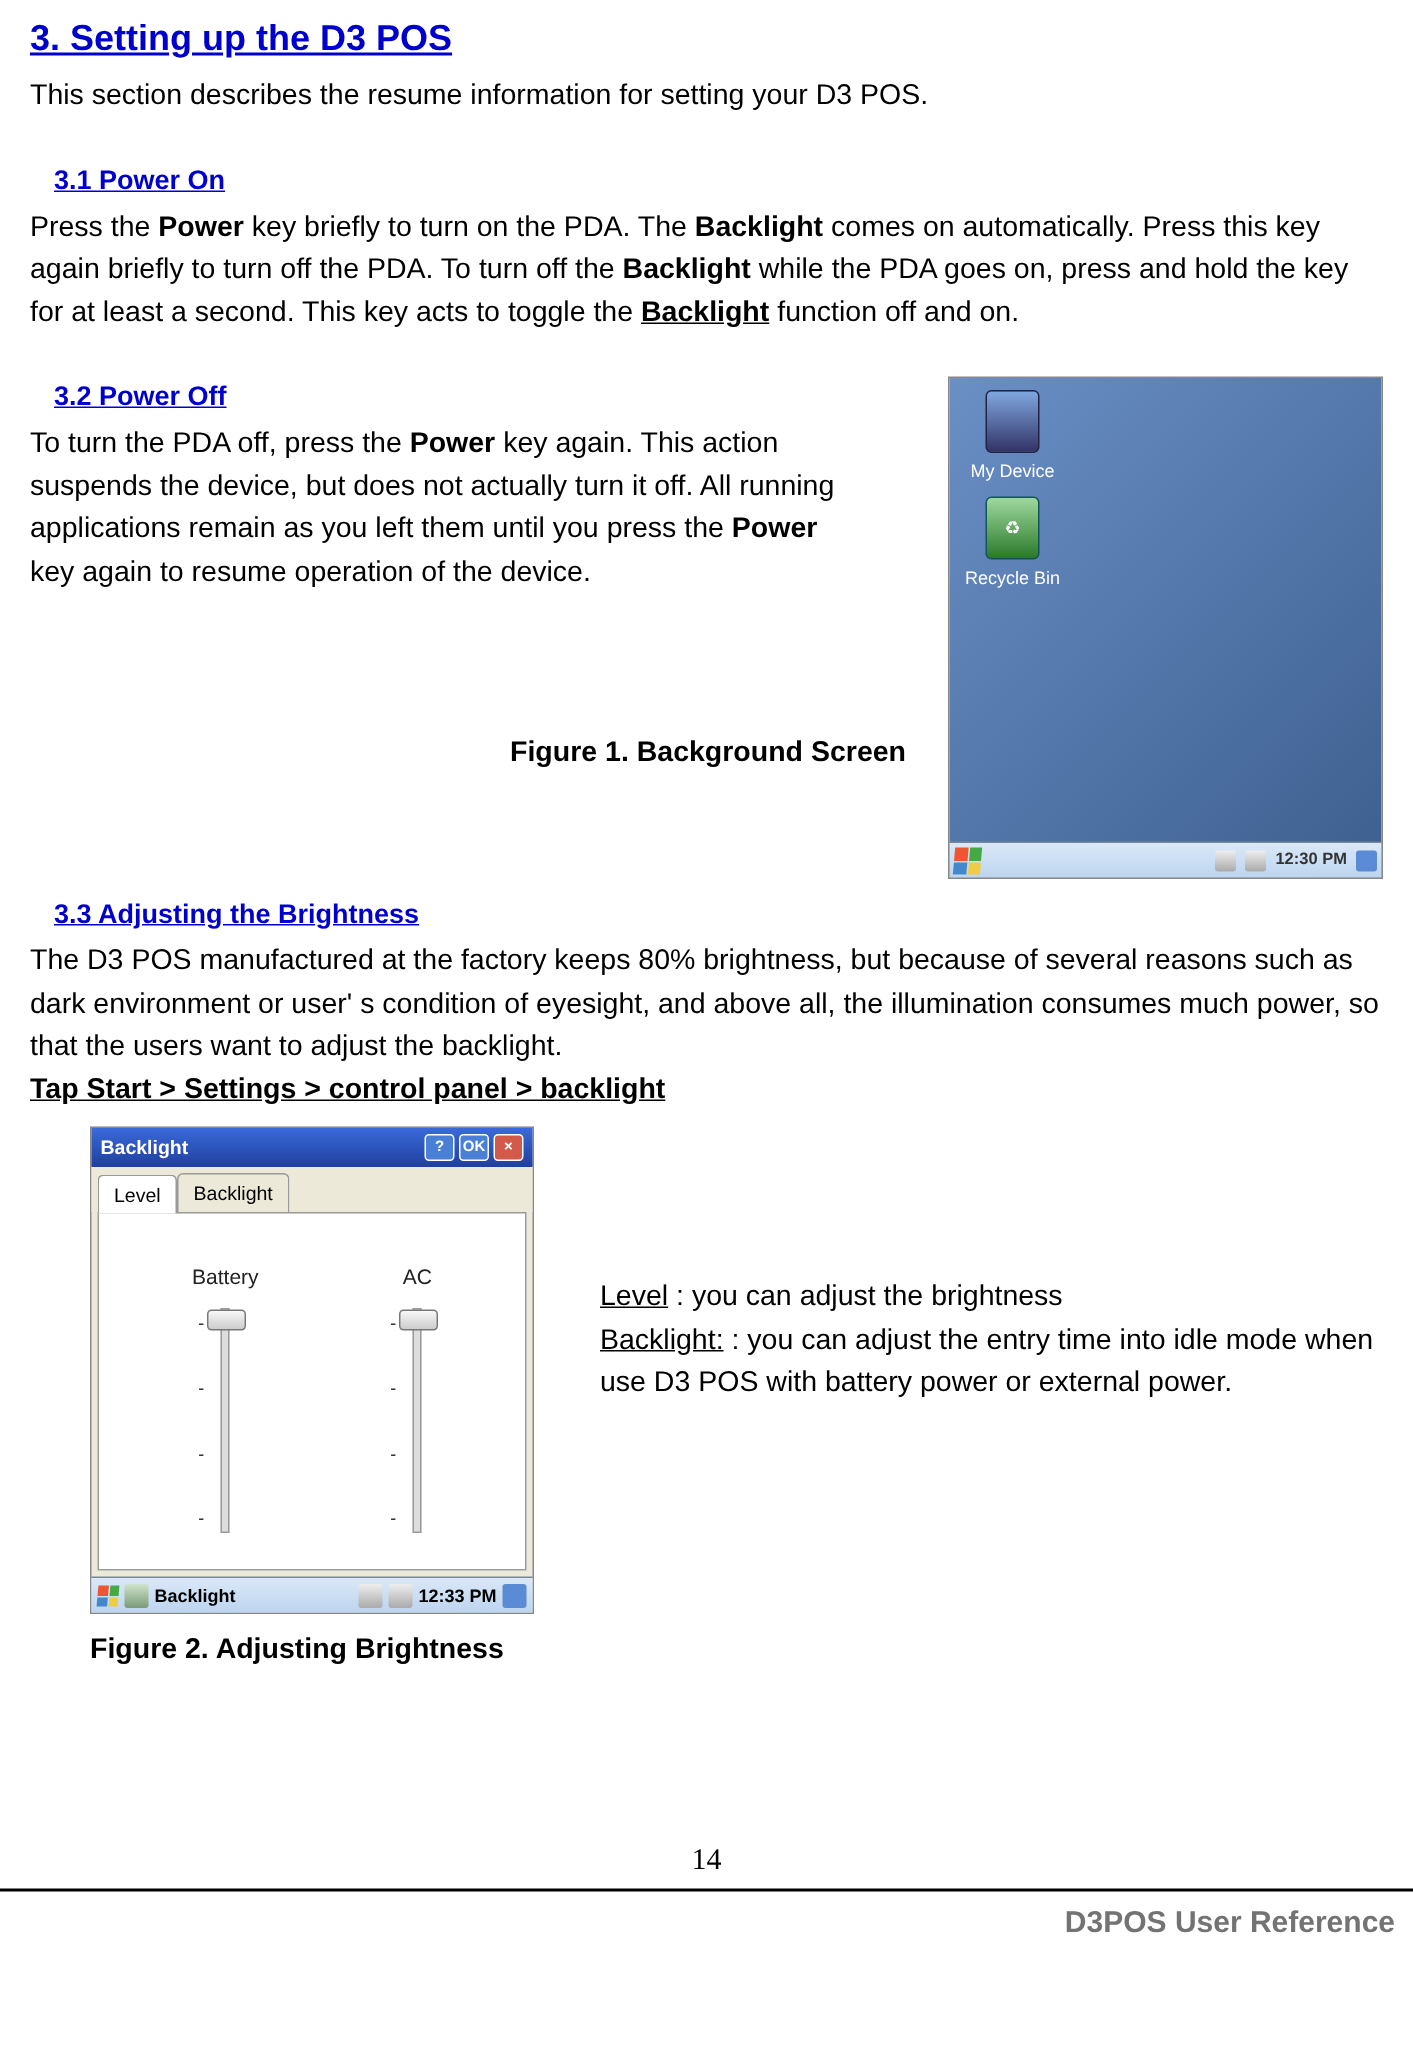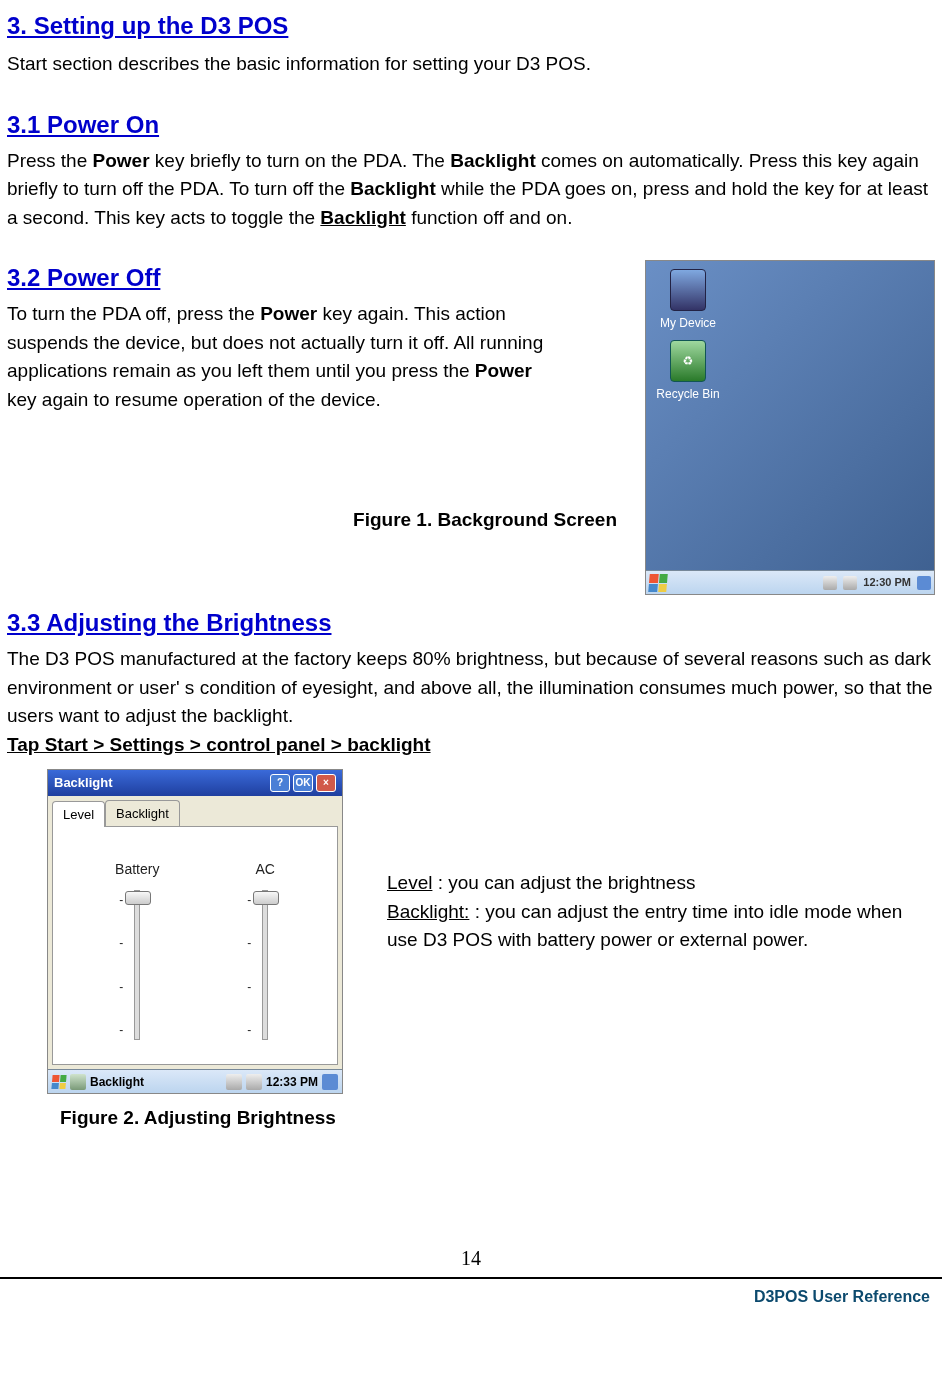--- a/index.html
+++ b/index.html
@@ -5,35 +5,36 @@
     * { margin: 0; padding: 0; box-sizing: border-box; }
     body {
       font-family: Arial, sans-serif;
       font-size: 19px;
       line-height: 1.5;
       color: #000;
       width: 942px;
       padding: 8px 0 0 0;
       background: #fff;
     }
-    .content { padding: 0 7px; }
+    .content { padding: 0 20px; }
     h1 {
       color: #0000cc;
       font-size: 24px;
       font-weight: bold;
       margin-bottom: 6px;
       text-decoration: underline;
     }
     .intro { margin-bottom: 28px; }
     h2 {
       color: #0000cc;
-      font-size: 24px;
+      font-size: 18px;
       font-weight: bold;
       text-decoration: underline;
       margin-bottom: 4px;
+      margin-left: 16px;
     }
     .section { margin-bottom: 28px; }
     .bold { font-weight: bold; }
     .underline { text-decoration: underline; }
     .float-right-screenshot {
       float: right;
       margin-left: 20px;
       margin-bottom: 10px;
     }
     .wince-screen {
@@ -203,29 +204,29 @@
       align-items: center;
       justify-content: space-between;
       padding: 0 4px;
       font-size: 12px;
     }
     .bl-task-item { display: flex; align-items: center; gap: 4px; }
     .bl-task-icon { width: 16px; height: 16px; border-radius: 2px; }
     .desc-col { flex: 1; padding-top: 100px; font-size: 19px; }
     .page-num { text-align: center; font-family: "Times New Roman", serif; font-size: 20px; margin-top: 110px; }
     .footer-line { border-top: 2px solid #000; margin-top: 4px; }
-    .footer-text { text-align: right; color: #0c4a6e; font-weight: bold; padding: 6px 12px 0 0; font-size: 16px; }
+    .footer-text { text-align: right; color: #737373; font-weight: bold; padding: 6px 12px 0 0; font-size: 20px; }
     .nav-path { font-weight: bold; }
   </style>
 </head>
 <body>
 
 <div class="content">
   <h1>3. Setting up the D3 POS</h1>
-  <p class="intro">Start section describes the basic information for setting your D3 POS.</p>
+  <p class="intro">This section describes the resume information for setting your D3 POS.</p>
 
   <div class="section">
     <h2>3.1 Power On</h2>
     <p>
       <span>Press the </span><span class="bold">Power</span><span> key briefly to turn on the PDA. The </span><span class="bold">Backlight</span><span> comes on automatically. Press this key again briefly to turn off the PDA. To turn off the </span><span class="bold">Backlight</span><span> while the PDA goes on, press and hold the key for at least a second. This key acts to toggle the </span><span class="bold underline">Backlight</span><span> function off and on.</span>
     </p>
   </div>
 
   <div class="float-right-screenshot">
     <div class="wince-screen">
@@ -327,21 +328,21 @@
             </div>
             <div class="bl-task-item">
               <div class="bl-task-icon" style="background:linear-gradient(#eee,#aaa);"></div>
               <div class="bl-task-icon" style="background:linear-gradient(#eee,#aaa);"></div>
               <span class="bold">12:33 PM</span>
               <div class="bl-task-icon" style="background:#5b8bd4;"></div>
             </div>
           </div>
         </div>
       </div>
-      <div class="figure-caption" style="margin-top:10px;margin-left:53px;text-align:left;">Figure 2. Adjusting Brightness</div>
+      <div class="figure-caption" style="margin-top:10px;margin-left:40px;text-align:left;">Figure 2. Adjusting Brightness</div>
     </div>
 
     <div class="desc-col">
       <p>
         <span class="underline">Level</span><span> : you can adjust the brightness</span>
       </p>
       <p>
         <span class="underline">Backlight:</span><span> : you can adjust the entry time into idle mode when use D3 POS with battery power or external power.</span>
       </p>
     </div>

